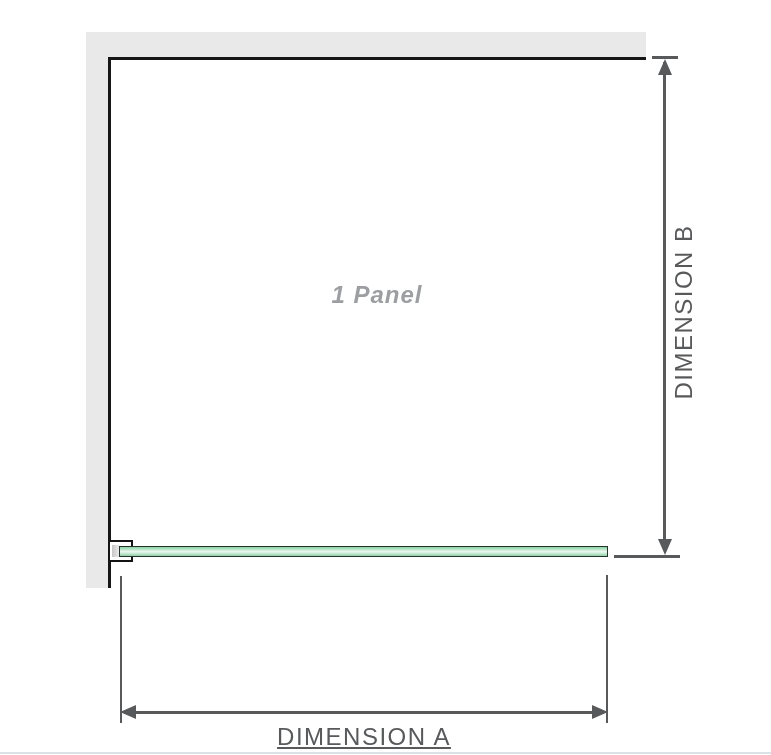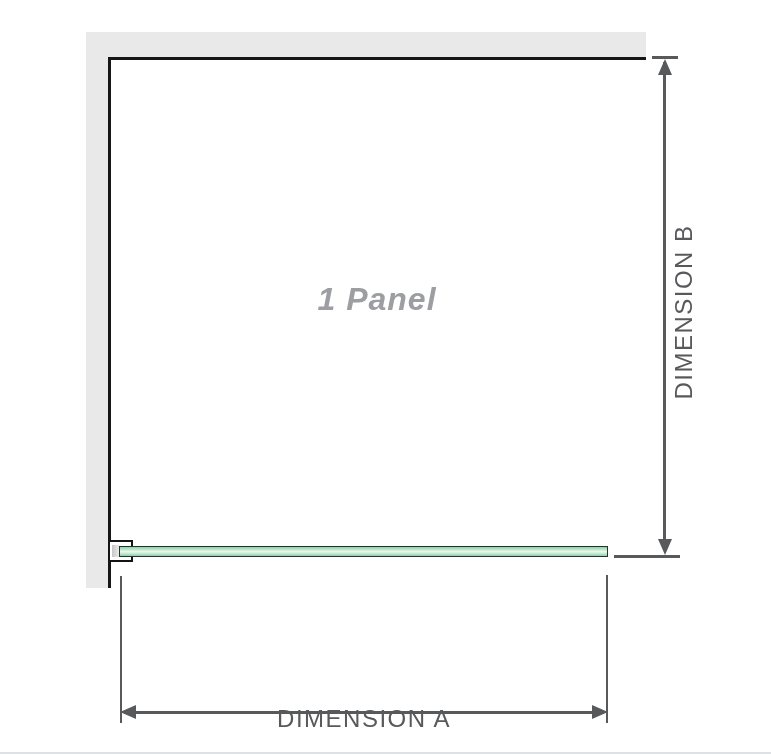--- a/index.html
+++ b/index.html
@@ -22,21 +22,21 @@
   .wall-left { left: 86px;  top: 32px; width: 22px;  height: 556px; background: #e9e9e9; }
 
   
   .panel-top-edge  { left: 108px; top: 57px; width: 538px; height: 3px;  background: #161616; }
   .panel-left-edge { left: 108px; top: 57px; width: 3px;   height: 531px; background: #161616; }
 
   
   .panel-label {
     left: 108px; top: 281px; width: 538px;
     text-align: center;
-    font-size: 32px;
+    font-size: 24px;
     font-style: italic;
     font-weight: 700;
     letter-spacing: 1px;
     color: #9c9ea1;
   }
 
   
   .bracket {
     left: 108px; top: 540px; width: 25px; height: 22px;
     border: 2.5px solid #141414;
@@ -98,22 +98,23 @@
     border-bottom: 7px solid transparent;
     border-right: 16px solid #58595b;
   }
   .arrow-right {
     left: 592px; top: 705px; width: 0; height: 0;
     border-top: 7px solid transparent;
     border-bottom: 7px solid transparent;
     border-left: 16px solid #58595b;
   }
   .dima-label {
-    left: 364px; top: 719px;
+    left: 364px; top: 737px;
     transform: translate(-50%, -50%);
+    text-decoration: underline;
   }
 
   
   .bottom-edge { left: 0; top: 752px; width: 771px; height: 2px; background: #dce1e6; }
 </style>
 </head>
 <body>
 
 <div class="stage">
 

